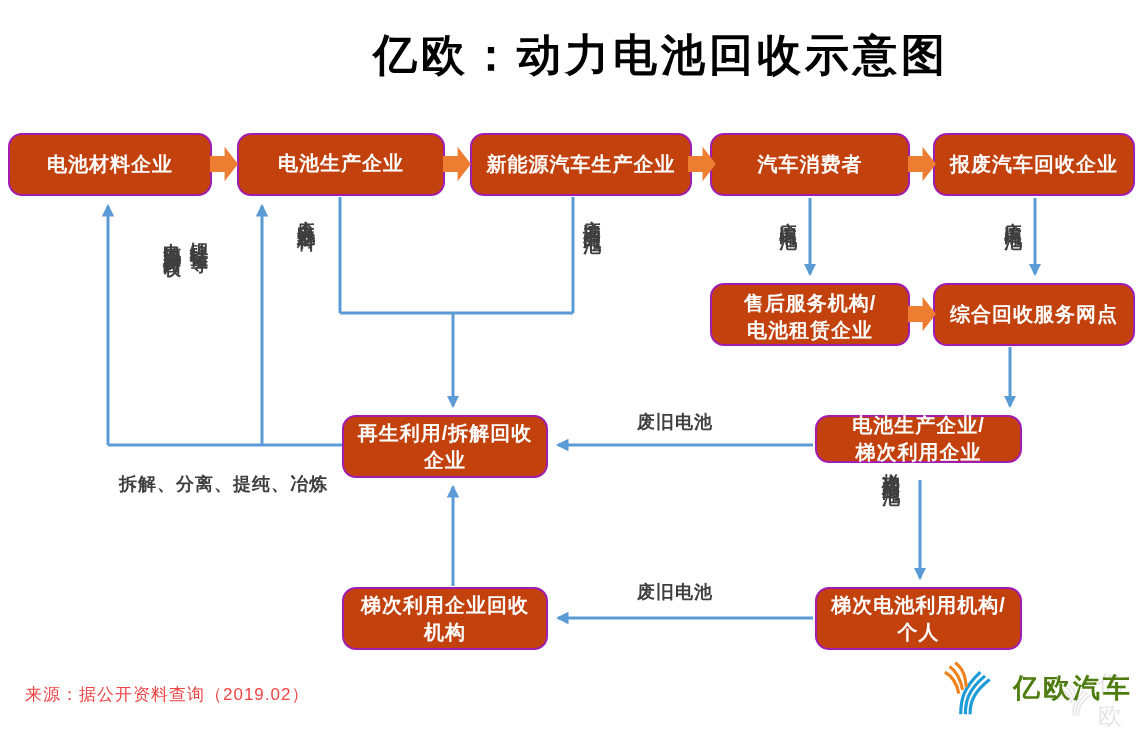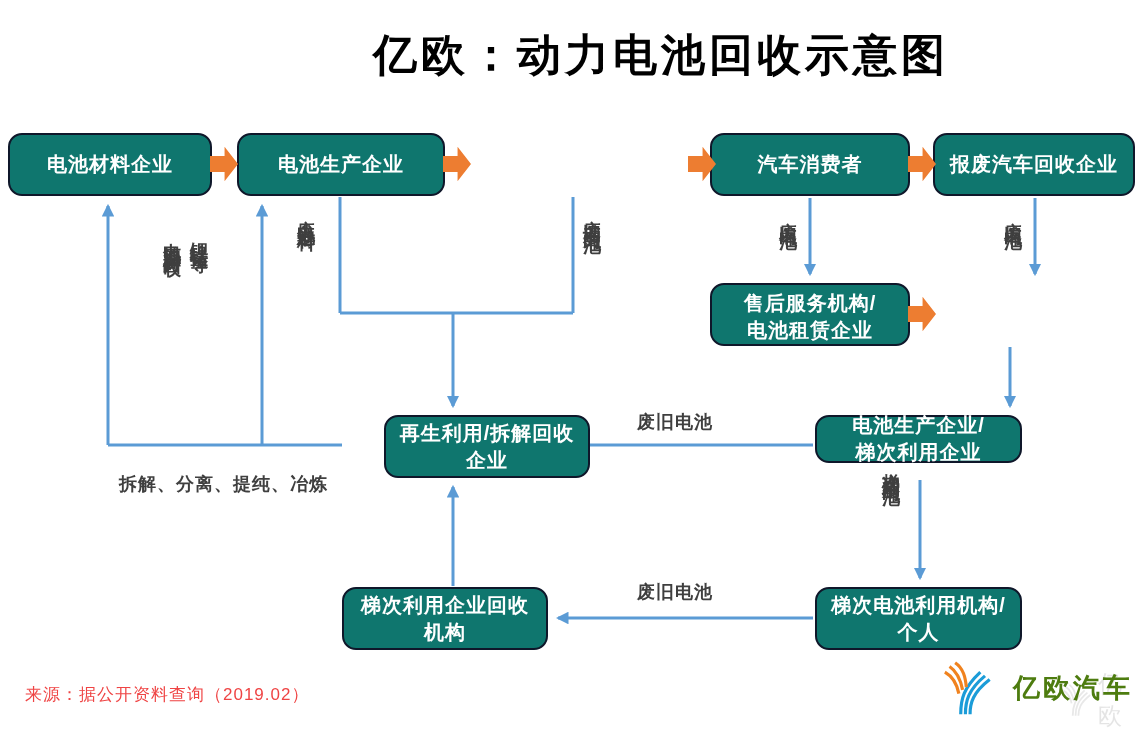--- a/index.html
+++ b/index.html
@@ -4,21 +4,21 @@
 <style>
   html,body{margin:0;padding:0;}
   body{width:1142px;height:730px;background:#ffffff;overflow:hidden;
        font-family:"Liberation Sans","DejaVu Sans",sans-serif;}
   #canvas{position:relative;width:1142px;height:730px;background:#fff;}
 
   .title{position:absolute;top:26px;left:625px;transform:translateX(-50%);
          white-space:nowrap;font-size:44px;font-weight:700;color:#000;
          letter-spacing:4px;margin-left:36px;}
 
-  .node{position:absolute;background:#0f766e;border:2px solid #0f172a;
+  .node{position:absolute;background:#c2410c;border:2px solid #a21caf;
         border-radius:14px;display:flex;align-items:center;justify-content:center;
         box-sizing:border-box;}
   .node-label{color:#fff;font-weight:700;font-size:20px;line-height:27px;
         text-align:center;white-space:pre-line;letter-spacing:1px;}
 
   .oarrow{position:absolute;width:28px;height:36px;background:#ED7D31;
         clip-path:polygon(0 28%,52% 28%,52% 2%,100% 50%,52% 98%,52% 72%,0 72%);}
 
   .vlabel{position:absolute;writing-mode:vertical-rl;text-orientation:upright;
         font-weight:700;color:#3F3F3F;font-size:18px;letter-spacing:3px;
@@ -74,36 +74,42 @@
 
       <path d="M342,445 L108,445"></path>
       <path d="M108,445 L108,206" marker-end="url(#ah)"></path>
       <path d="M262,445 L262,206" marker-end="url(#ah)"></path>
     </g>
   </svg>
 
   <div class="node" style="left:8px;top:133px;width:204px;height:63px;">
     <span class="node-label">电池材料企业</span>
   </div>
-  <div class="node" style="left:237px;top:133px;width:208px;height:63px;">
+  <div class="node" style="left:237px;top:133px;width:208px;height:63px;font-family:Liberation Mono, monospace;">
     <span class="node-label">电池生产企业</span>
+  </div>
+  <div class="node" style="left:470px;top:133px;width:222px;height:63px;">
+    <span class="node-label">新能源汽车生产企业</span>
   </div>
   <div class="node" style="left:710px;top:133px;width:200px;height:63px;">
     <span class="node-label">汽车消费者</span>
   </div>
   <div class="node" style="left:933px;top:133px;width:202px;height:63px;">
     <span class="node-label">报废汽车回收企业</span>
   </div>
 
   <div class="node" style="left:710px;top:283px;width:200px;height:63px;align-items:flex-end;">
     <span class="node-label">售后服务机构/
 电池租赁企业</span>
   </div>
+  <div class="node" style="left:933px;top:283px;width:202px;height:63px;">
+    <span class="node-label">综合回收服务网点</span>
+  </div>
 
-  <div class="node" style="left:342px;top:415px;width:206px;height:63px;margin-left:42px;">
+  <div class="node" style="left:342px;top:415px;width:206px;height:63px;">
     <span class="node-label">再生利用/拆解回收
 企业</span>
   </div>
   <div class="node" style="left:815px;top:415px;width:207px;height:48px;">
     <span class="node-label">电池生产企业/
 梯次利用企业</span>
   </div>
 
   <div class="node" style="left:815px;top:587px;width:207px;height:63px;">
     <span class="node-label">梯次电池利用机构/

